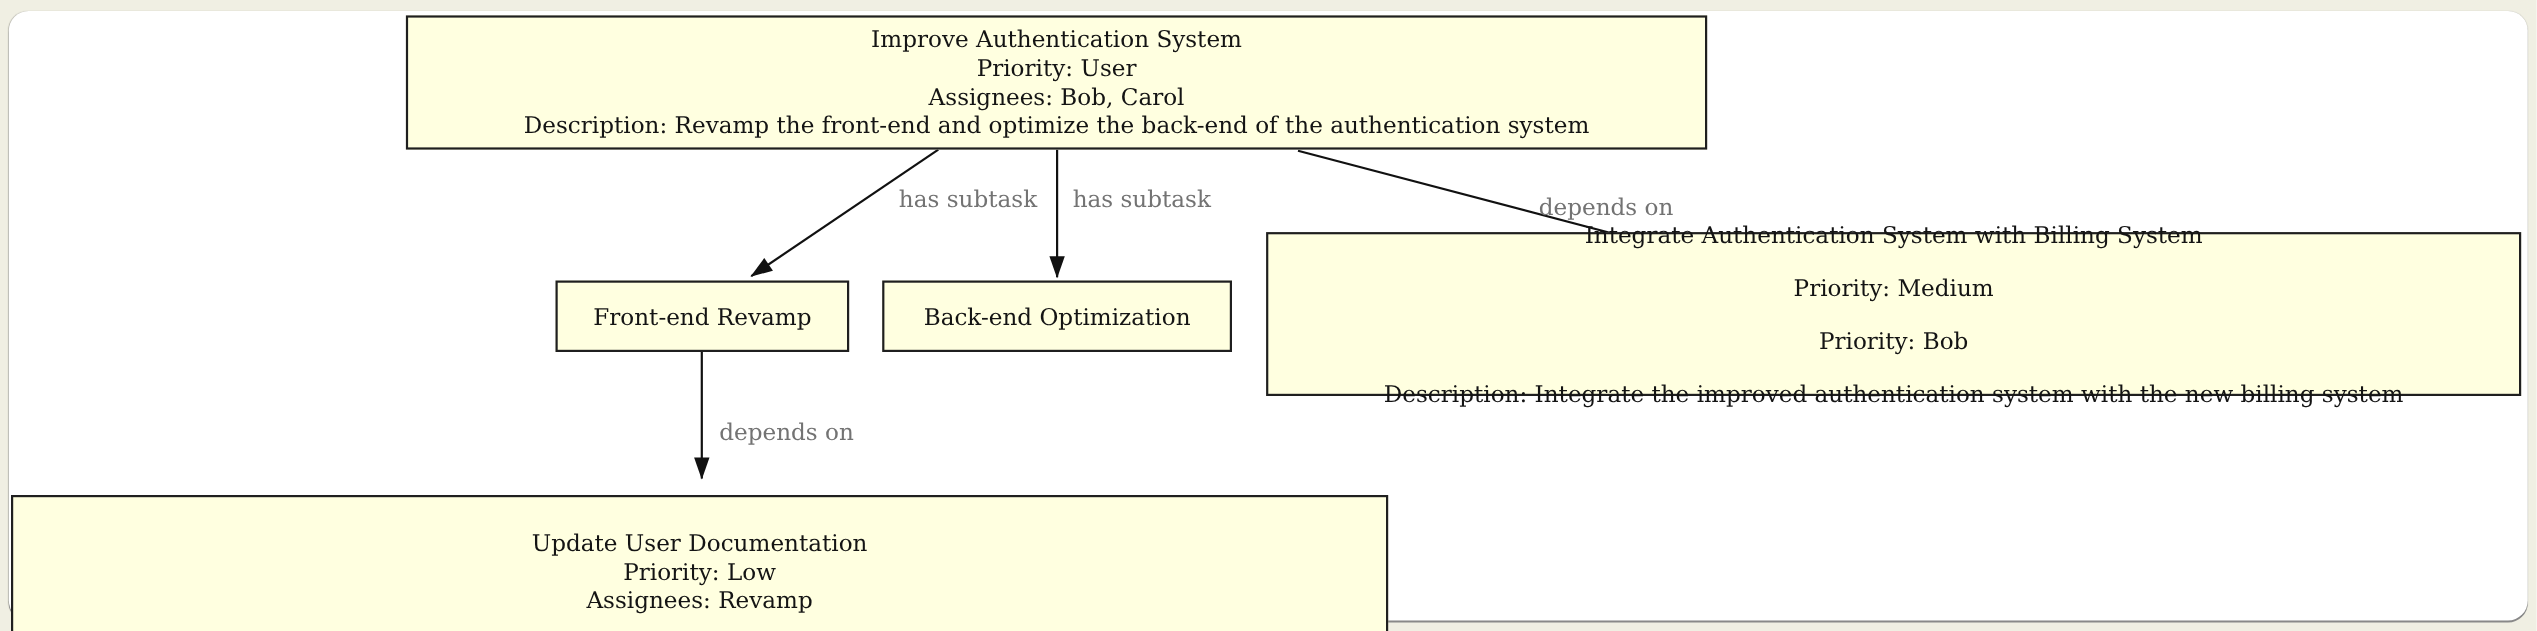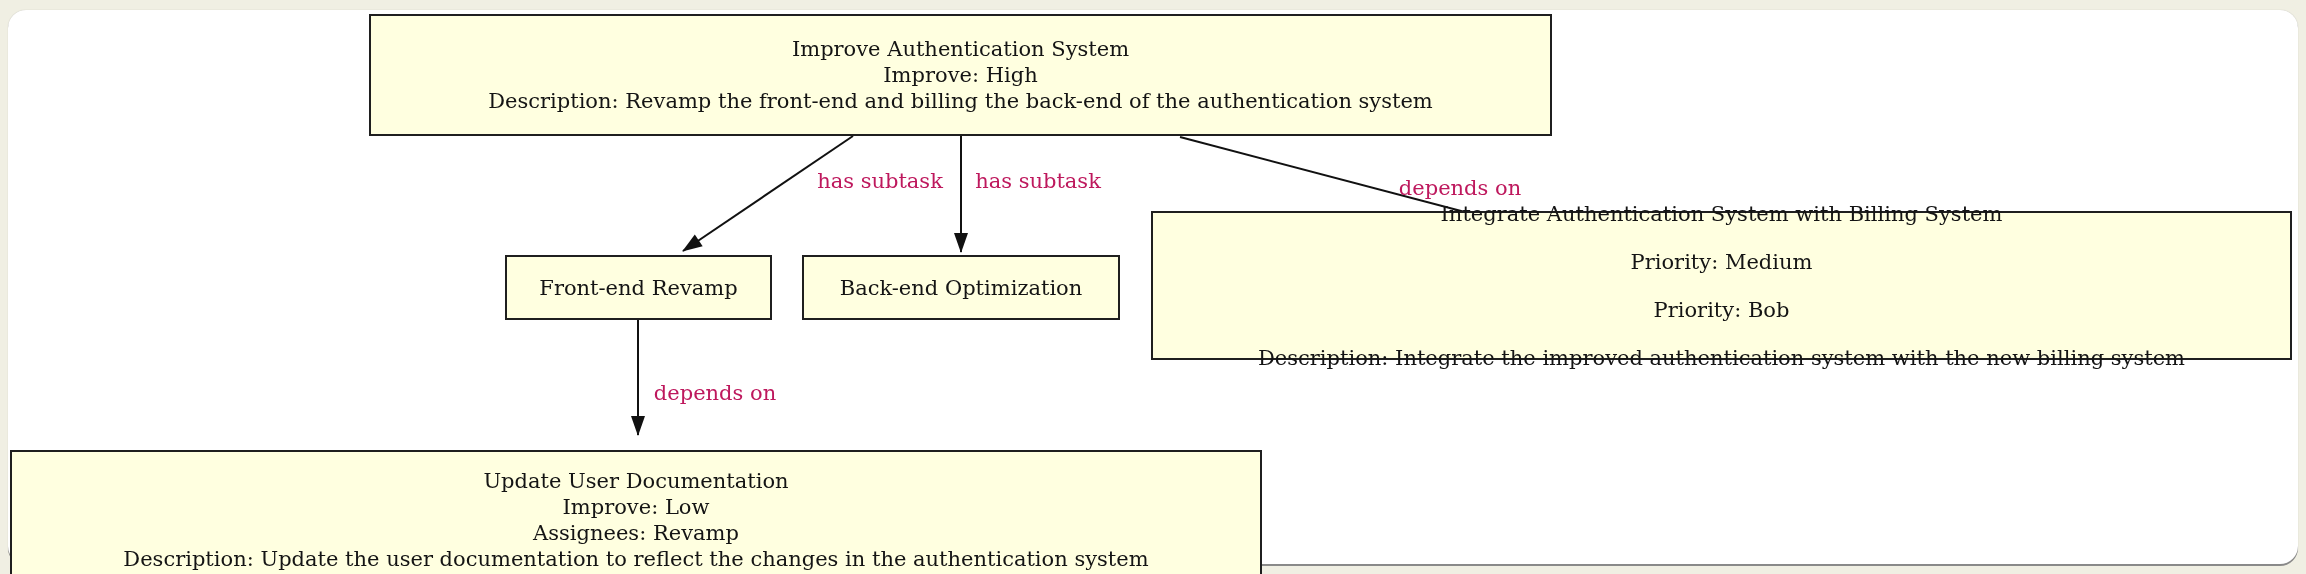--- a/index.html
+++ b/index.html
@@ -36,21 +36,21 @@
     font-size:21px;line-height:26px;
     color:#141414;
     white-space:nowrap;
     text-align:center;
   }
   .node-line{display:block;}
   .edge-label{
     position:absolute;
     transform:translate(-50%,-50%);
     font-size:21px;line-height:24px;
-    color:#be185d;
+    color:#737373;
     white-space:nowrap;
   }
   
   #node-root      {left:369px; top:14px;  width:1183px; height:122px;}
   #node-frontend  {left:505px; top:255px; width:267px;  height:65px;}
   #node-backend   {left:802px; top:255px; width:318px;  height:65px;}
   #node-integrate {left:1151px;top:211px; width:1141px; height:149px;gap:22px;}
   #node-update    {left:10px;  top:438px; width:1252px; height:140px;margin-top:12px;}
   
   #edge-label-0{left:880px; top:181px;}
@@ -72,44 +72,44 @@
       </marker>
     </defs>
     <line x1="853" y1="136" x2="683" y2="251" stroke="#111111" stroke-width="2" marker-end="url(#arrow)"></line>
     <line x1="961" y1="136" x2="961" y2="252" stroke="#111111" stroke-width="2" marker-end="url(#arrow)"></line>
     <line x1="1180" y1="137" x2="1503" y2="222" stroke="#111111" stroke-width="2" marker-end="url(#arrow)"></line>
     <line x1="638" y1="320" x2="638" y2="435" stroke="#111111" stroke-width="2" marker-end="url(#arrow)"></line>
   </svg>
 
   <div class="node" id="node-root">
     <span class="node-line">Improve Authentication System</span>
-    <span class="node-line">Improve: High</span>
-    <span class="node-line">Description: Revamp the front-end and billing the back-end of the authentication system</span>
+    <span class="node-line">Priority: User</span>
+    <span class="node-line">Assignees: Bob, Carol</span>
+    <span class="node-line">Description: Revamp the front-end and optimize the back-end of the authentication system</span>
   </div>
 
   <div class="node" id="node-backend">
     <span class="node-line">Back-end Optimization</span>
   </div>
 
   <div class="node" id="node-frontend">
     <span class="node-line">Front-end Revamp</span>
   </div>
 
   <div class="node" id="node-integrate">
     <span class="node-line">Integrate Authentication System with Billing System</span>
     <span class="node-line">Priority: Medium</span>
     <span class="node-line">Priority: Bob</span>
     <span class="node-line">Description: Integrate the improved authentication system with the new billing system</span>
   </div>
 
   <div class="node" id="node-update">
     <span class="node-line">Update User Documentation</span>
-    <span class="node-line">Improve: Low</span>
+    <span class="node-line">Priority: Low</span>
     <span class="node-line">Assignees: Revamp</span>
-    <span class="node-line">Description: Update the user documentation to reflect the changes in the authentication system</span>
   </div>
 
   <div class="edge-label" id="edge-label-0">has subtask</div>
   <div class="edge-label" id="edge-label-1">has subtask</div>
   <div class="edge-label" id="edge-label-2">depends on</div>
   <div class="edge-label" id="edge-label-3">depends on</div>
 
 </div>
 
 </body></html>

